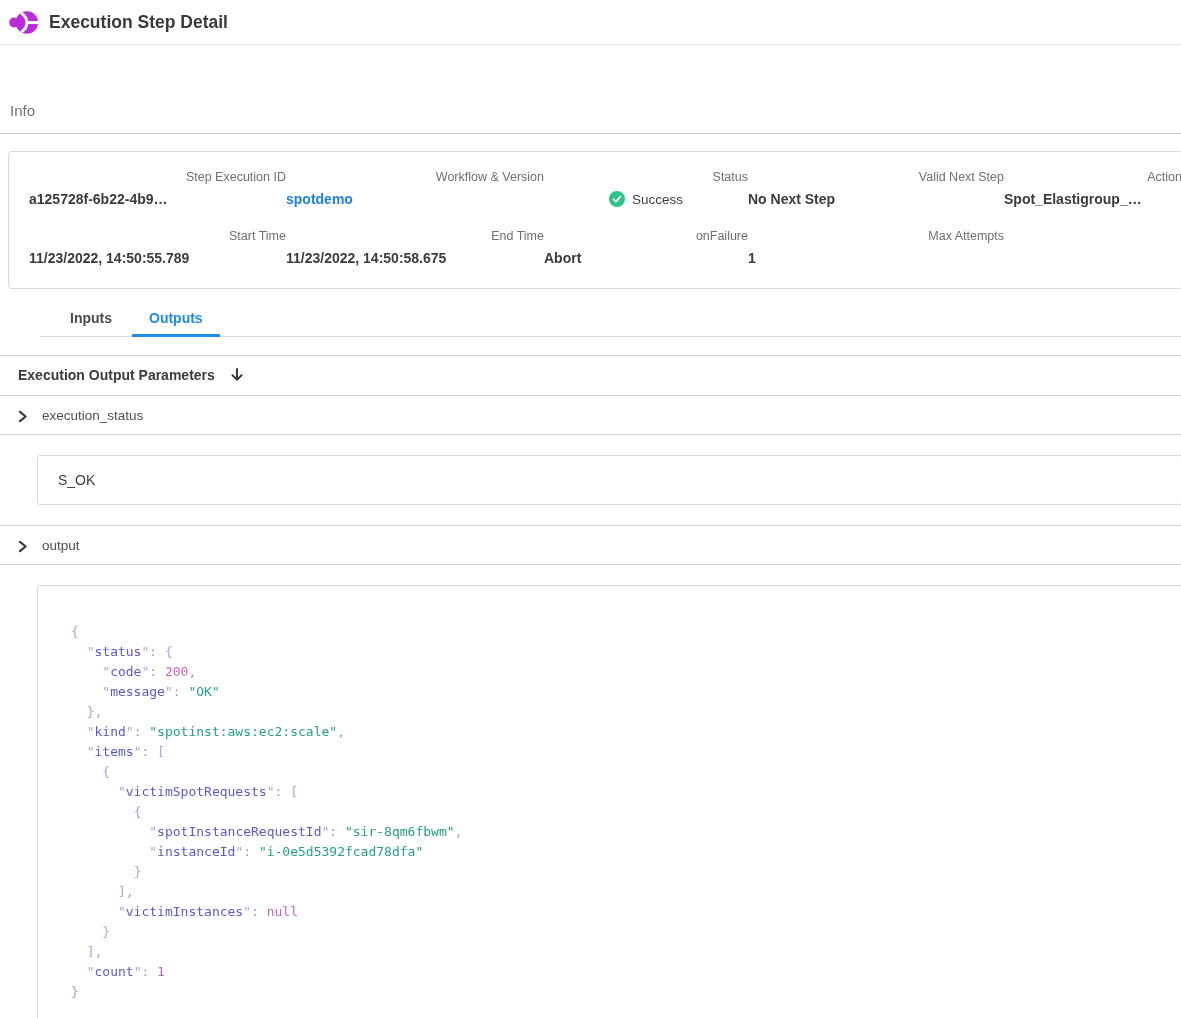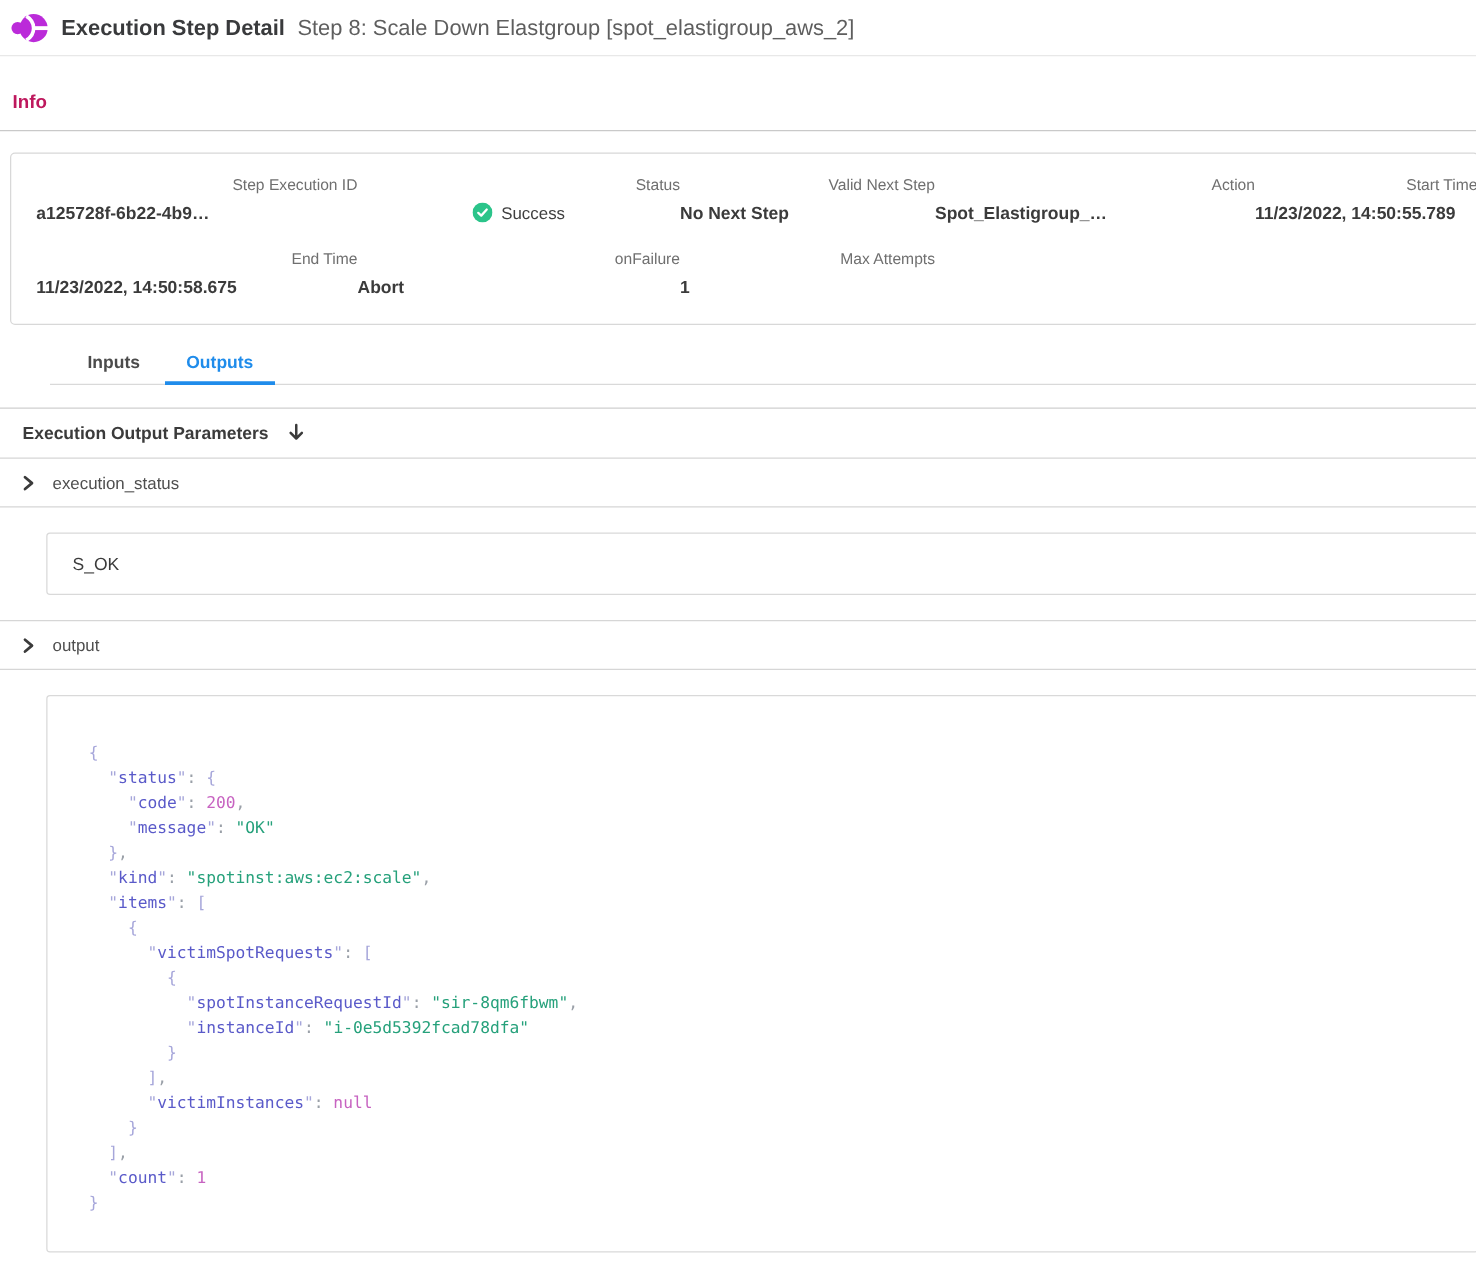--- a/index.html
+++ b/index.html
@@ -8,21 +8,21 @@
 
   
   .app-header { height: 45px; display: flex; align-items: center; gap: 10px;
     padding: 0 12px 0 8px; border-bottom: 1px solid #e8e8e8; }
   .logo { width: 31px; height: 29px; flex: 0 0 auto; }
   .page-title { font-size: 17.5px; font-weight: 700; color: #393a3c; white-space: nowrap; }
   .page-subtitle { font-size: 17.5px; font-weight: 400; color: #5e5e5e; white-space: nowrap; }
 
   
   .info-heading-wrap { padding: 28px 0 14px 10px; }
-  .info-heading { font-size: 15px; font-weight: 700; color: #be185d; }
+  .info-heading { font-size: 15px; font-weight: 400; color: #737373; margin-top: 29px; }
   .divider { height: 1px; background: #c9c9c9; width: 100%; }
   .divider.light { background: #d6d6d6; }
 
   
   .info-card { margin: 17px -2px 0 8px; border: 1px solid #d8d8d8; border-radius: 4px;
     padding: 18px 0 22px 20px; }
   .info-grid { display: grid; grid-template-columns: 257px 258px 204px 256px 1fr; row-gap: 22px; }
   .field .f-label { font-size: 12.5px; color: #6f6f6f; margin-bottom: 7px; text-align: right; }
   .field .f-value { font-size: 14px; font-weight: 600; color: #3b3b3b; }
   .field .f-value.link { color: #1f7fe8; cursor: pointer; }
@@ -35,21 +35,21 @@
     border-bottom: 3px solid transparent; margin-bottom: -1px; cursor: pointer; }
   .tab.active { color: #1f8ceb; border-bottom-color: #1f8ceb; }
 
   .section-divider { margin-top: 18px; height: 1px; background: #cfcfcf; }
 
   
   .section-row { display: flex; align-items: center; gap: 14px; padding: 11px 0 12px 18px; }
   .section-title { font-size: 14px; font-weight: 700; color: #3b3b3b; }
   .arrow-down-icon { width: 16px; height: 16px; cursor: pointer; }
 
-  .param-row { display: flex; align-items: center; gap: 13px; padding: 12px 0 11px 16px; cursor: pointer; }
+  .param-row { display: flex; align-items: flex-end; gap: 13px; padding: 12px 0 11px 16px; cursor: pointer; }
   .param-name { font-size: 13.5px; color: #4f4f4f; }
   .chevron-icon { width: 13px; height: 13px; }
 
   .value-box { margin: 20px -2px 20px 37px; border: 1px solid #d9d9d9; border-radius: 3px;
     padding: 16px 0 16px 20px; font-size: 14px; color: #3b3b3b; }
 
   
   .code-box { margin: 20px -2px 0 37px; border: 1px solid #d9d9d9; border-radius: 3px;
     padding: 36px 0 28px 33px; }
   .code-line { font-family: "DejaVu Sans Mono", monospace; font-size: 13px; line-height: 20px; white-space: pre; }
@@ -64,33 +64,36 @@
 <body>
 
 <div class="app-header">
   <svg class="logo" viewBox="0 0 32 29">
     <circle cx="6.3" cy="14.5" r="5.1" fill="#bb2bd9"></circle>
     <circle cx="19.5" cy="14.5" r="11.6" fill="#bb2bd9"></circle>
     <path d="M13.5 4.6 C 21.5 9.5, 21.5 19.5, 13.5 24.4" stroke="#ffffff" stroke-width="3" fill="none"></path>
     <rect x="18.5" y="12.9" width="13.5" height="3.2" fill="#ffffff"></rect>
   </svg>
   <span class="page-title">Execution Step Detail</span>
-  <span class="page-subtitle">Step 8: Scale Down Elastgroup [spot_elastigroup_aws_2]</span>
 </div>
 
 <div class="info-heading-wrap">
   <div class="info-heading">Info</div>
 </div>
 <div class="divider"></div>
 
 <div class="info-card">
   <div class="info-grid">
     <div class="field">
       <div class="f-label">Step Execution ID</div>
       <div class="f-value">a125728f-6b22-4b9…</div>
+    </div>
+    <div class="field">
+      <div class="f-label">Workflow &amp; Version</div>
+      <div class="f-value link">spotdemo</div>
     </div>
     <div class="field">
       <div class="f-label">Status</div>
       <div class="f-value status">
         <svg class="check-icon" viewBox="0 0 16 16">
           <circle cx="8" cy="8" r="8" fill="#2bc48a"></circle>
           <path d="M4.6 8.3 L7 10.5 L11.4 5.6" stroke="#ffffff" stroke-width="1.8" fill="none" stroke-linecap="round" stroke-linejoin="round"></path>
         </svg>
         <span>Success</span>
       </div>

